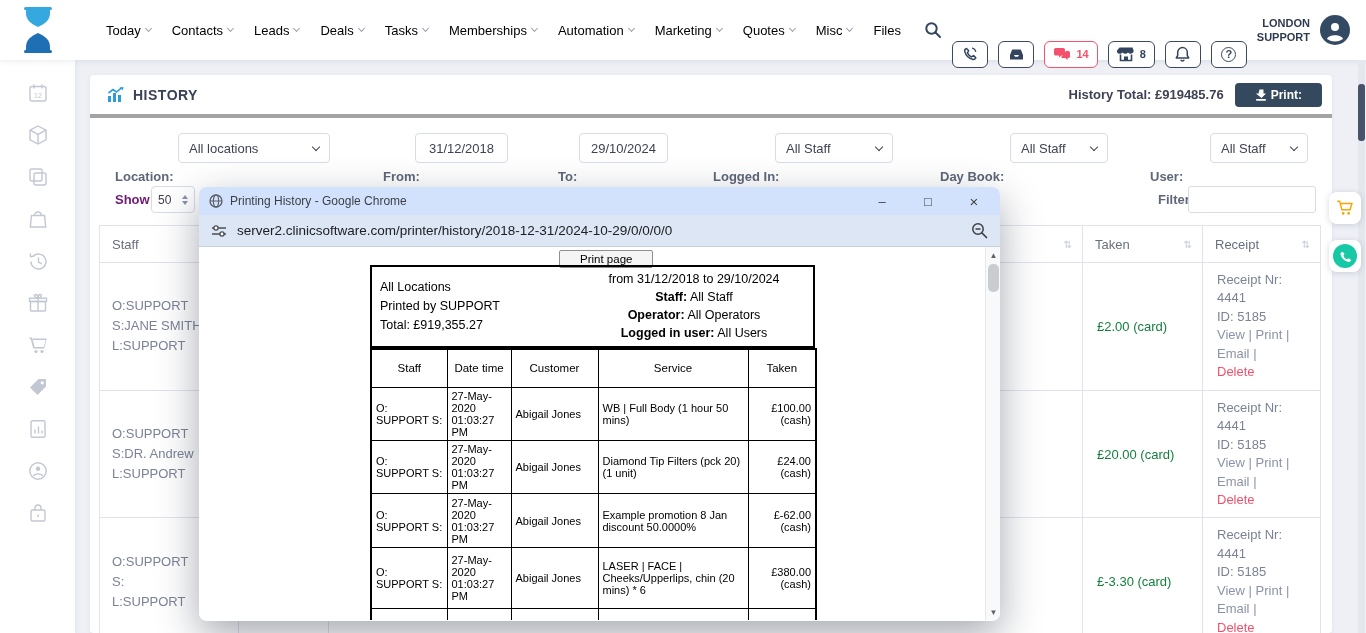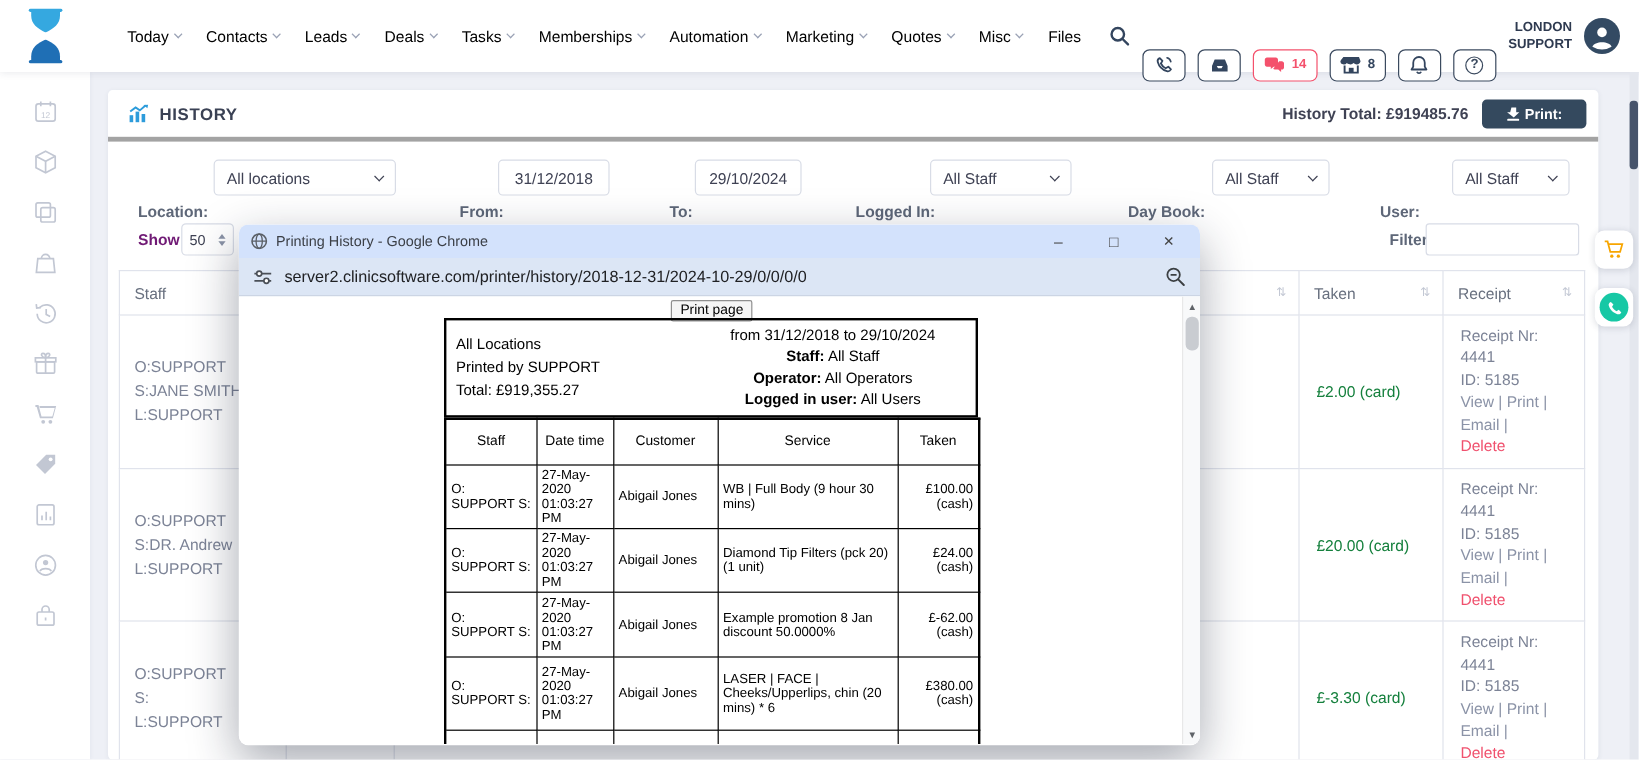--- a/index.html
+++ b/index.html
@@ -93,21 +93,21 @@
            box-shadow:0 14px 40px rgba(20,30,50,.38); z-index:50; overflow:hidden; background:#fff; }
   .ptitle { height:28px; background:#d3e2fc; display:flex; align-items:center; padding:0 10px; }
   .ptitle .t { font-size:12px; color:#3b3f46; margin-left:7px; }
   .wctrl { margin-left:auto; display:flex; align-items:center; gap:30px; padding-right:8px; }
   .wctrl span { font-size:13px; color:#444; width:16px; text-align:center; cursor:pointer; line-height:1; }
   .purl { height:32px; background:#dce6f5; border-bottom:1px solid #c9d1e0; display:flex; align-items:center; padding:0 12px; }
   .purl .u { font-size:13.5px; color:#202124; margin-left:10px; white-space:nowrap; overflow:hidden; }
   .purl .zright { margin-left:auto; }
   .pcontent { position:relative; height:373px; background:#fff; overflow:hidden; }
   .printpage-btn { position:absolute; left:360px; top:3px; height:18px; font-size:11.5px; color:#000;
-                   background:#f5f5f5; border:1px solid #8f8f8f; border-radius:2px; padding:0 7px;
+                   background:#f5f5f5; border:1px solid #8f8f8f; border-radius:2px; padding:0 20px;
                    font-family:"Liberation Sans", sans-serif; cursor:pointer; }
   .doc { position:absolute; left:171px; top:18px; width:445px; color:#000; }
   .doc-head { border:2px solid #000; display:flex; min-height:74px; }
   .dh-left { flex:1; padding:6px 8px; font-size:12.5px; line-height:1.5; display:flex; flex-direction:column; justify-content:center; }
   .dh-right { width:232px; padding:3px 6px 3px 0; font-size:12.5px; line-height:1.45;text-align:center; }
   .doc table { border-collapse:collapse; width:445px; table-layout:fixed; }
   .doc th, .doc td { border:1px solid #000; font-size:11px; padding:2px 4px; overflow:hidden; }
   .doc table { border:2px solid #000; }
   .doc th { font-weight:400; font-size:11.5px; text-align:center; height:39px; }
   .doc td { vertical-align:middle; }
@@ -496,21 +496,21 @@
             <th>Customer</th>
             <th>Service</th>
             <th>Taken</th>
           </tr>
         </thead>
         <tbody>
           <tr style="height:53px">
             <td>O: SUPPORT S:</td>
               <td>27-May-2020 01:03:27 PM</td>
             <td>Abigail Jones</td>
-              <td>WB | Full Body (9 hour 30 mins)</td>
+              <td>WB | Full Body (1 hour 50 mins)</td>
             <td class="tk">£100.00 (cash)</td>
           </tr>
           <tr style="height:53px">
             <td>O: SUPPORT S:</td>
               <td>27-May-2020 01:03:27 PM</td>
             <td>Abigail Jones</td>
               <td>Diamond Tip Filters (pck 20) (1 unit)</td>
             <td class="tk">£24.00 (cash)</td>
           </tr>
           <tr style="height:54px">

